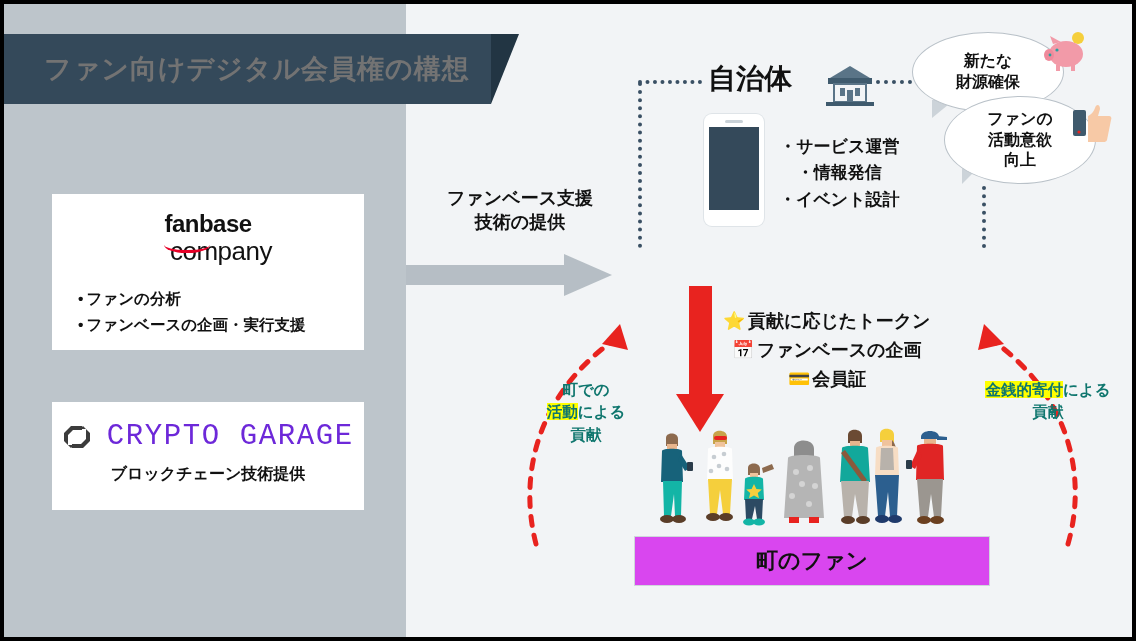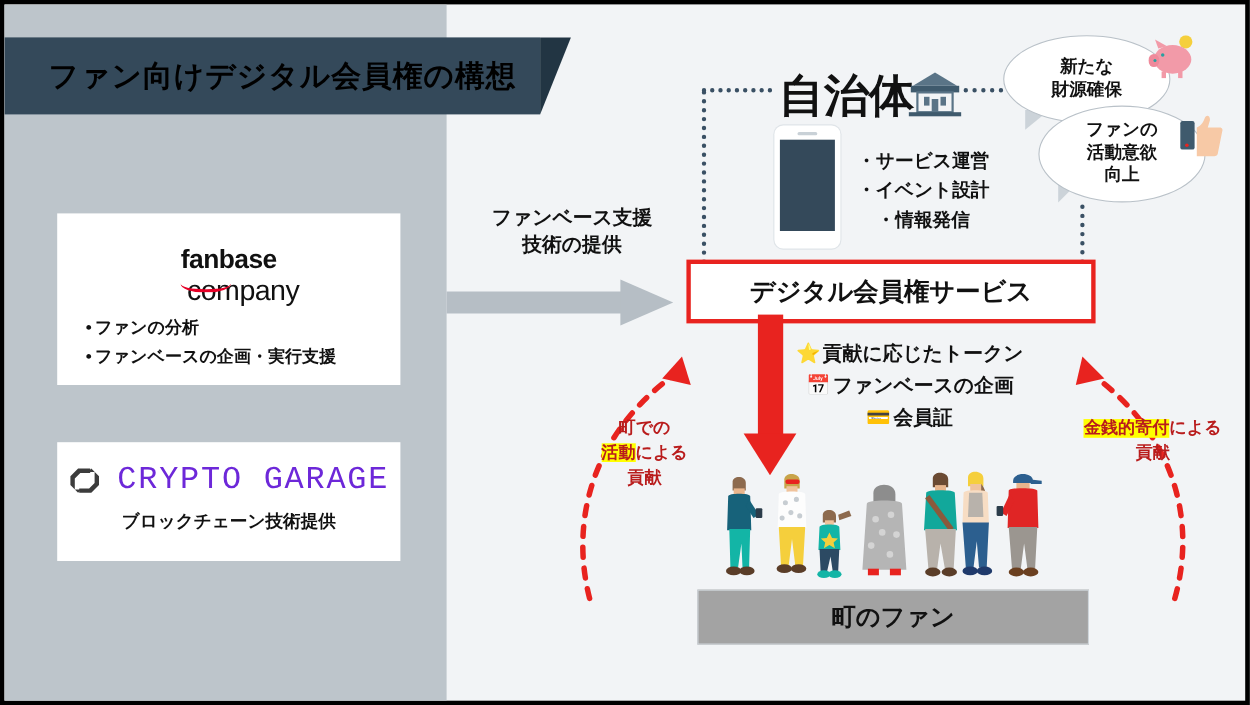--- a/index.html
+++ b/index.html
@@ -8,28 +8,28 @@
   #slide{position:absolute;left:4px;top:4px;width:1128px;height:633px;
          background:#f2f4f6;overflow:hidden;}
   .panel-left{position:absolute;left:0;top:0;width:402px;height:633px;background:#bdc5cb;}
 
   
   #ribbon-wrap{position:absolute;left:0;top:30px;width:500px;height:76px;}
   #ribbon{position:absolute;left:0;top:0;width:487px;height:70px;background:#34495a;}
   #ribbon-tail{position:absolute;left:487px;top:0;width:0;height:0;
      border-top:70px solid #223543;border-right:28px solid transparent;}
   #ribbon-text{position:absolute;left:40px;top:0;height:70px;line-height:70px;
-     color:#000000;font-size:27px;font-weight:bold;letter-spacing:1px;white-space:nowrap;}
+     color:#737373;font-size:27px;font-weight:bold;letter-spacing:1px;white-space:nowrap;}
 
   
   .card{position:absolute;background:#ffffff;}
   #card-fanbase{left:48px;top:190px;width:312px;height:156px;}
   #card-crypto{left:48px;top:398px;width:312px;height:108px;}
 
-  .fb-logo{position:absolute;left:0;right:0;top:18px;text-align:center;margin-top:13px;}
+  .fb-logo{position:absolute;left:0;right:0;top:18px;text-align:center;}
   .fb-line1{font-size:24px;font-weight:bold;color:#111;letter-spacing:-0.5px;line-height:1;}
   .fb-line2{font-size:26px;font-weight:normal;color:#111;letter-spacing:-0.5px;line-height:1;
             margin-top:2px;margin-left:26px;}
   .fb-smile{position:absolute;left:50%;margin-left:-44px;top:24px;width:46px;height:14px;
             border-bottom:3.5px solid #e60027;border-radius:0 0 48% 48%;}
   .card-bullets{position:absolute;left:26px;top:92px;font-size:15.5px;color:#111;
                 font-weight:bold;line-height:1.65;}
   .card-bullets div:before{content:"\2022";margin-right:3px;}
 
   .cg-row{position:absolute;left:0;right:0;top:18px;text-align:center;white-space:nowrap;}
@@ -41,21 +41,21 @@
 
   
   #gray-arrow{position:absolute;left:402px;top:250px;width:206px;height:42px;}
   #gray-arrow .shaft{position:absolute;left:0;top:11px;width:160px;height:20px;background:#b6bec5;}
   #gray-arrow .head{position:absolute;left:158px;top:0;width:0;height:0;
        border-left:48px solid #b6bec5;border-top:21px solid transparent;border-bottom:21px solid transparent;}
   #gray-arrow-label{position:absolute;left:418px;top:182px;width:196px;text-align:center;
        font-size:18px;font-weight:bold;color:#111;line-height:1.35;}
 
   
-  #gov-title{position:absolute;left:704px;top:56px;font-size:41px;font-weight:bold;color:#111;}
+  #gov-title{position:absolute;left:704px;top:56px;font-size:28px;font-weight:bold;color:#111;}
   #gov-icon{position:absolute;left:822px;top:60px;width:48px;height:42px;}
   #phone{position:absolute;left:700px;top:110px;width:60px;height:112px;background:#fff;
          border-radius:8px;box-shadow:0 0 0 1px #dfe4e8;}
   #phone .screen{position:absolute;left:5px;top:13px;right:5px;bottom:16px;background:#34495a;}
   #phone .speaker{position:absolute;left:50%;margin-left:-9px;top:6px;width:18px;height:3px;
          background:#c9d1d7;border-radius:2px;}
   #gov-bullets{position:absolute;left:775px;top:130px;font-size:17px;font-weight:bold;
          color:#111;line-height:1.55;text-align:center;}
 
   
@@ -86,31 +86,31 @@
   #red-arrow{position:absolute;left:672px;top:282px;width:48px;height:146px;}
   #red-arrow .shaft{position:absolute;left:13px;top:0;width:23px;height:112px;background:#e8231f;}
   #red-arrow .head{position:absolute;left:0;top:108px;width:0;height:0;
        border-top:38px solid #e8231f;border-left:24px solid transparent;border-right:24px solid transparent;}
 
   #benefits{position:absolute;left:718px;top:303px;font-size:18px;font-weight:bold;color:#111;
             line-height:1.62;text-align:center;}
   #benefits .bi{display:inline-block;width:26px;}
 
   
-  .side-label{position:absolute;text-align:center;font-size:15.5px;font-weight:bold;color:#b91c1c;
+  .side-label{position:absolute;text-align:center;font-size:15.5px;font-weight:bold;color:#0f766e;
               line-height:1.45;}
   #label-left{left:518px;top:375px;width:128px;}
   #label-right{left:958px;top:375px;width:172px;}
   .hl{background:#ffff00;}
 
   
   #curve-left,#curve-right{position:absolute;}
 
   
-  #fans-box{position:absolute;left:630px;top:532px;width:354px;height:48px;background:#a3a3a3;
+  #fans-box{position:absolute;left:630px;top:532px;width:354px;height:48px;background:#d946ef;
      border:1.4px solid #cfd6db;display:flex;align-items:center;justify-content:center;
      font-size:22px;font-weight:bold;color:#111;}
   #people{position:absolute;left:648px;top:420px;width:330px;height:115px;}
 </style>
 </head>
 <body>
 
 <div id="slide">
 
   <div class="panel-left"></div>
@@ -166,22 +166,22 @@
       <rect x="21" y="26" width="6" height="12" fill="#5a7487"></rect>
       <rect x="0" y="38" width="48" height="4" fill="#3f5a6d"></rect>
     </svg>
   </div>
   <div id="phone">
     <div class="speaker"></div>
       <div class="screen"></div>
   </div>
   <div id="gov-bullets">
     <div>・サービス運営</div>
+    <div>・情報発信</div>
     <div>・イベント設計</div>
-    <div>・情報発信</div>
   </div>
 
   <div class="dotline" id="dot-left-h"></div>
   <div class="dotline" id="dot-left-v"></div>
   <div class="dotline" id="dot-right-h"></div>
   <div class="dotline" id="dot-right-v"></div>
 
   <div class="bub-tail" id="bub1-tail"></div>
   <div class="bubble" id="bubble1">
     <div>
@@ -211,21 +211,20 @@
     </div>
   </div>
   <div id="thumb">
     <svg viewBox="0 0 40 44" width="40" height="44">
       <rect x="1" y="10" width="13" height="26" rx="2" fill="#3f5a6d"></rect>
       <circle cx="7" cy="32" r="1.6" fill="#e8231f"></circle>
       <path d="M16 42 L16 16 C16 16 21 14 23 8 C24 4 28 4 28 9 L26 16 L37 16 C39 16 40 18 39 20 L35 40 C34.5 41.5 33 42 32 42 Z" fill="#f7c9a6"></path>
     </svg>
   </div>
 
-  <div id="service-box">デジタル会員権サービス</div>
 
   <div id="red-arrow">
     <div class="shaft"></div>
       <div class="head"></div>
   </div>
 
   <div id="benefits">
     <div>
       <span class="bi">⭐</span><span>貢献に応じたトークン</span>
     </div>

